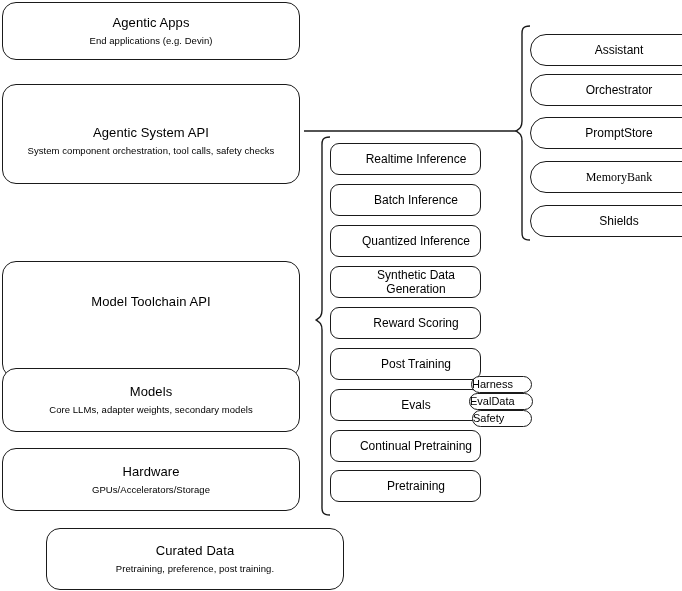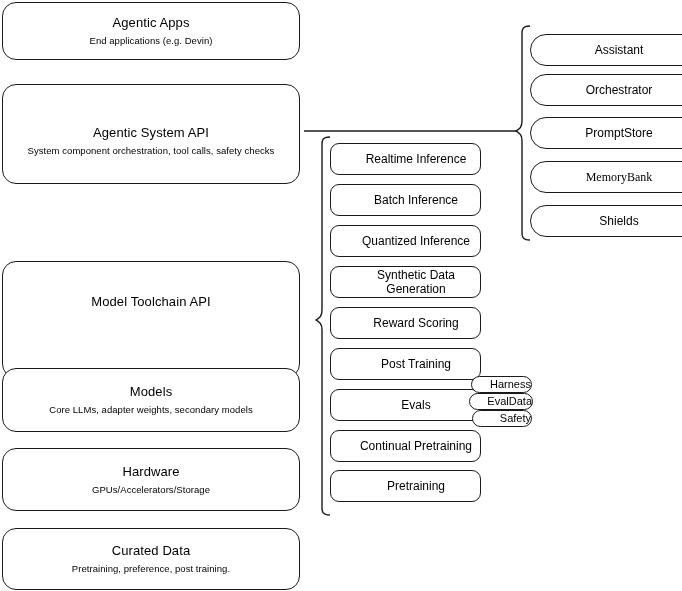--- a/index.html
+++ b/index.html
@@ -79,21 +79,21 @@
   
   .chip {
     position: absolute;
     box-sizing: border-box;
     background: #ffffff;
     border: 1.4px solid #1a1a1a;
     border-radius: 11px;
     height: 17px;
     display: flex;
     align-items: center;
-    justify-content: flex-end;
+    justify-content: flex-start;
     font-size: 11px;
     line-height: 11px;
     z-index: 5;
   }
 
   
   #wires {
     position: absolute;
     left: 0;
     top: 0;
@@ -140,21 +140,21 @@
     </div>
   </div>
 
   <div class="node layer" style="top:448px; height:63px;">
     <div class="inner">
       <div class="t">Hardware</div>
       <div class="s">GPUs/Accelerators/Storage</div>
     </div>
   </div>
 
-  <div class="node layer" style="top:528px; height:62px;">
+  <div class="node layer" style="top:528px; height:62px;margin-left:44px;">
     <div class="inner">
       <div class="t">Curated Data</div>
       <div class="s">Pretraining, preference, post training.</div>
     </div>
   </div>
 
   <svg id="wires" viewBox="0 0 682 591" width="682" height="591">
 
     <line x1="304" y1="131" x2="516" y2="131"></line>
 

